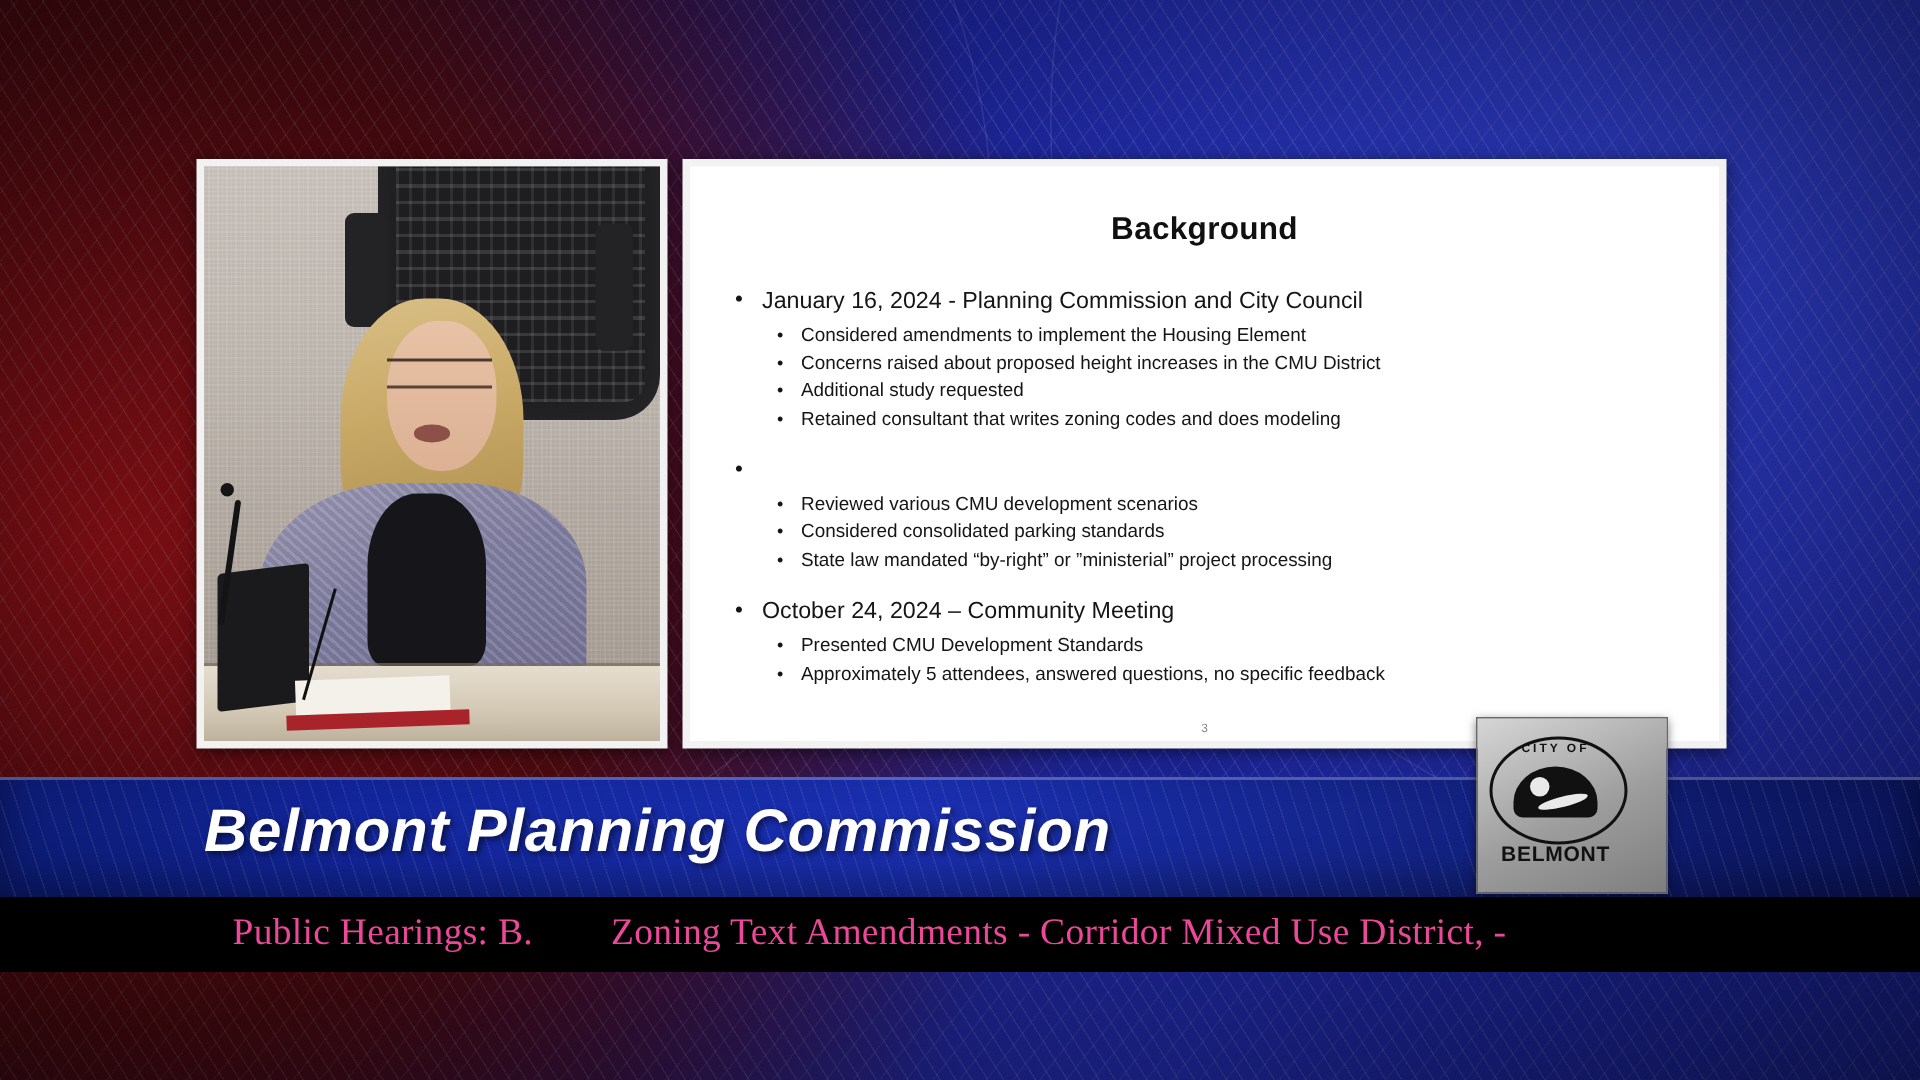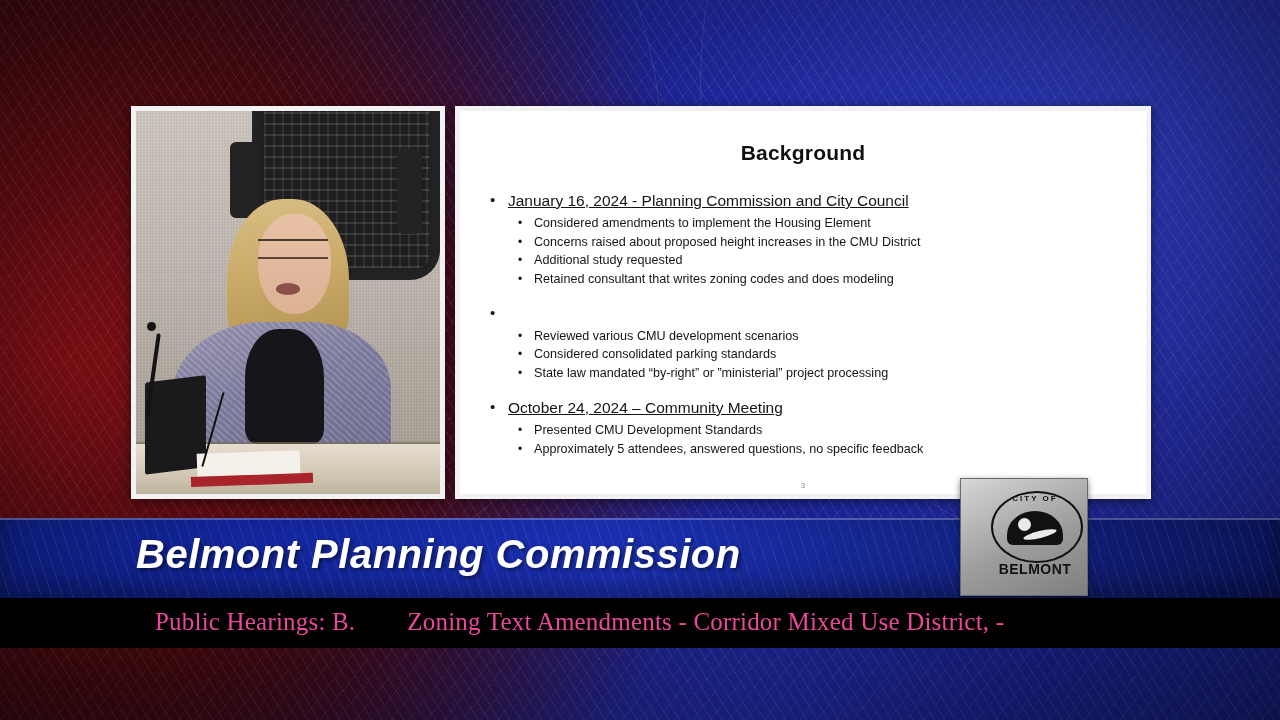--- a/index.html
+++ b/index.html
@@ -306,21 +306,21 @@
     color: #151515;
     margin-bottom: 5px;
   }
   .b1 .dot {
     width: 18px;
     flex: 0 0 18px;
     text-align: left;
     font-size: 15px;
     line-height: 1.25;
   }
-  .b1 .txt { line-height: 1.25; text-decoration: underline; }
+  .b1 .txt { line-height: 1.25; }
   .b2 {
     display: flex;
     align-items: flex-start;
     font-size: 12.6px;
     color: #151515;
     margin: 1.5px 0 1.5px 28px;
   }
   .b2 .dot {
     width: 16px;
     flex: 0 0 16px;
@@ -383,30 +383,30 @@
     font-size: 25px;
     color: #ec4899;
     white-space: nowrap;
     letter-spacing: .2px;
   }
   .ticker-gap { display: inline-block; width: 52px; }
 
   
   .logo-box {
     position: absolute;
-    left: 960px;
+    left: 984px;
     top: 478px;
     width: 126px;
     height: 116px;
     background: linear-gradient(155deg, #d6d6d6 0%, #9d9d9d 55%, #7e7e7e 100%);
     border: 1px solid #6a6a6a;
     box-shadow: 0 2px 6px rgba(0,0,0,0.5);
     display: flex;
     align-items: center;
-    justify-content: flex-end;
+    justify-content: flex-start;
   }
   .logo-inner {
     position: relative;
     width: 104px;
     height: 96px;
   }
   .logo-ring {
     position: absolute;
     left: 8px;
     top: 2px;

